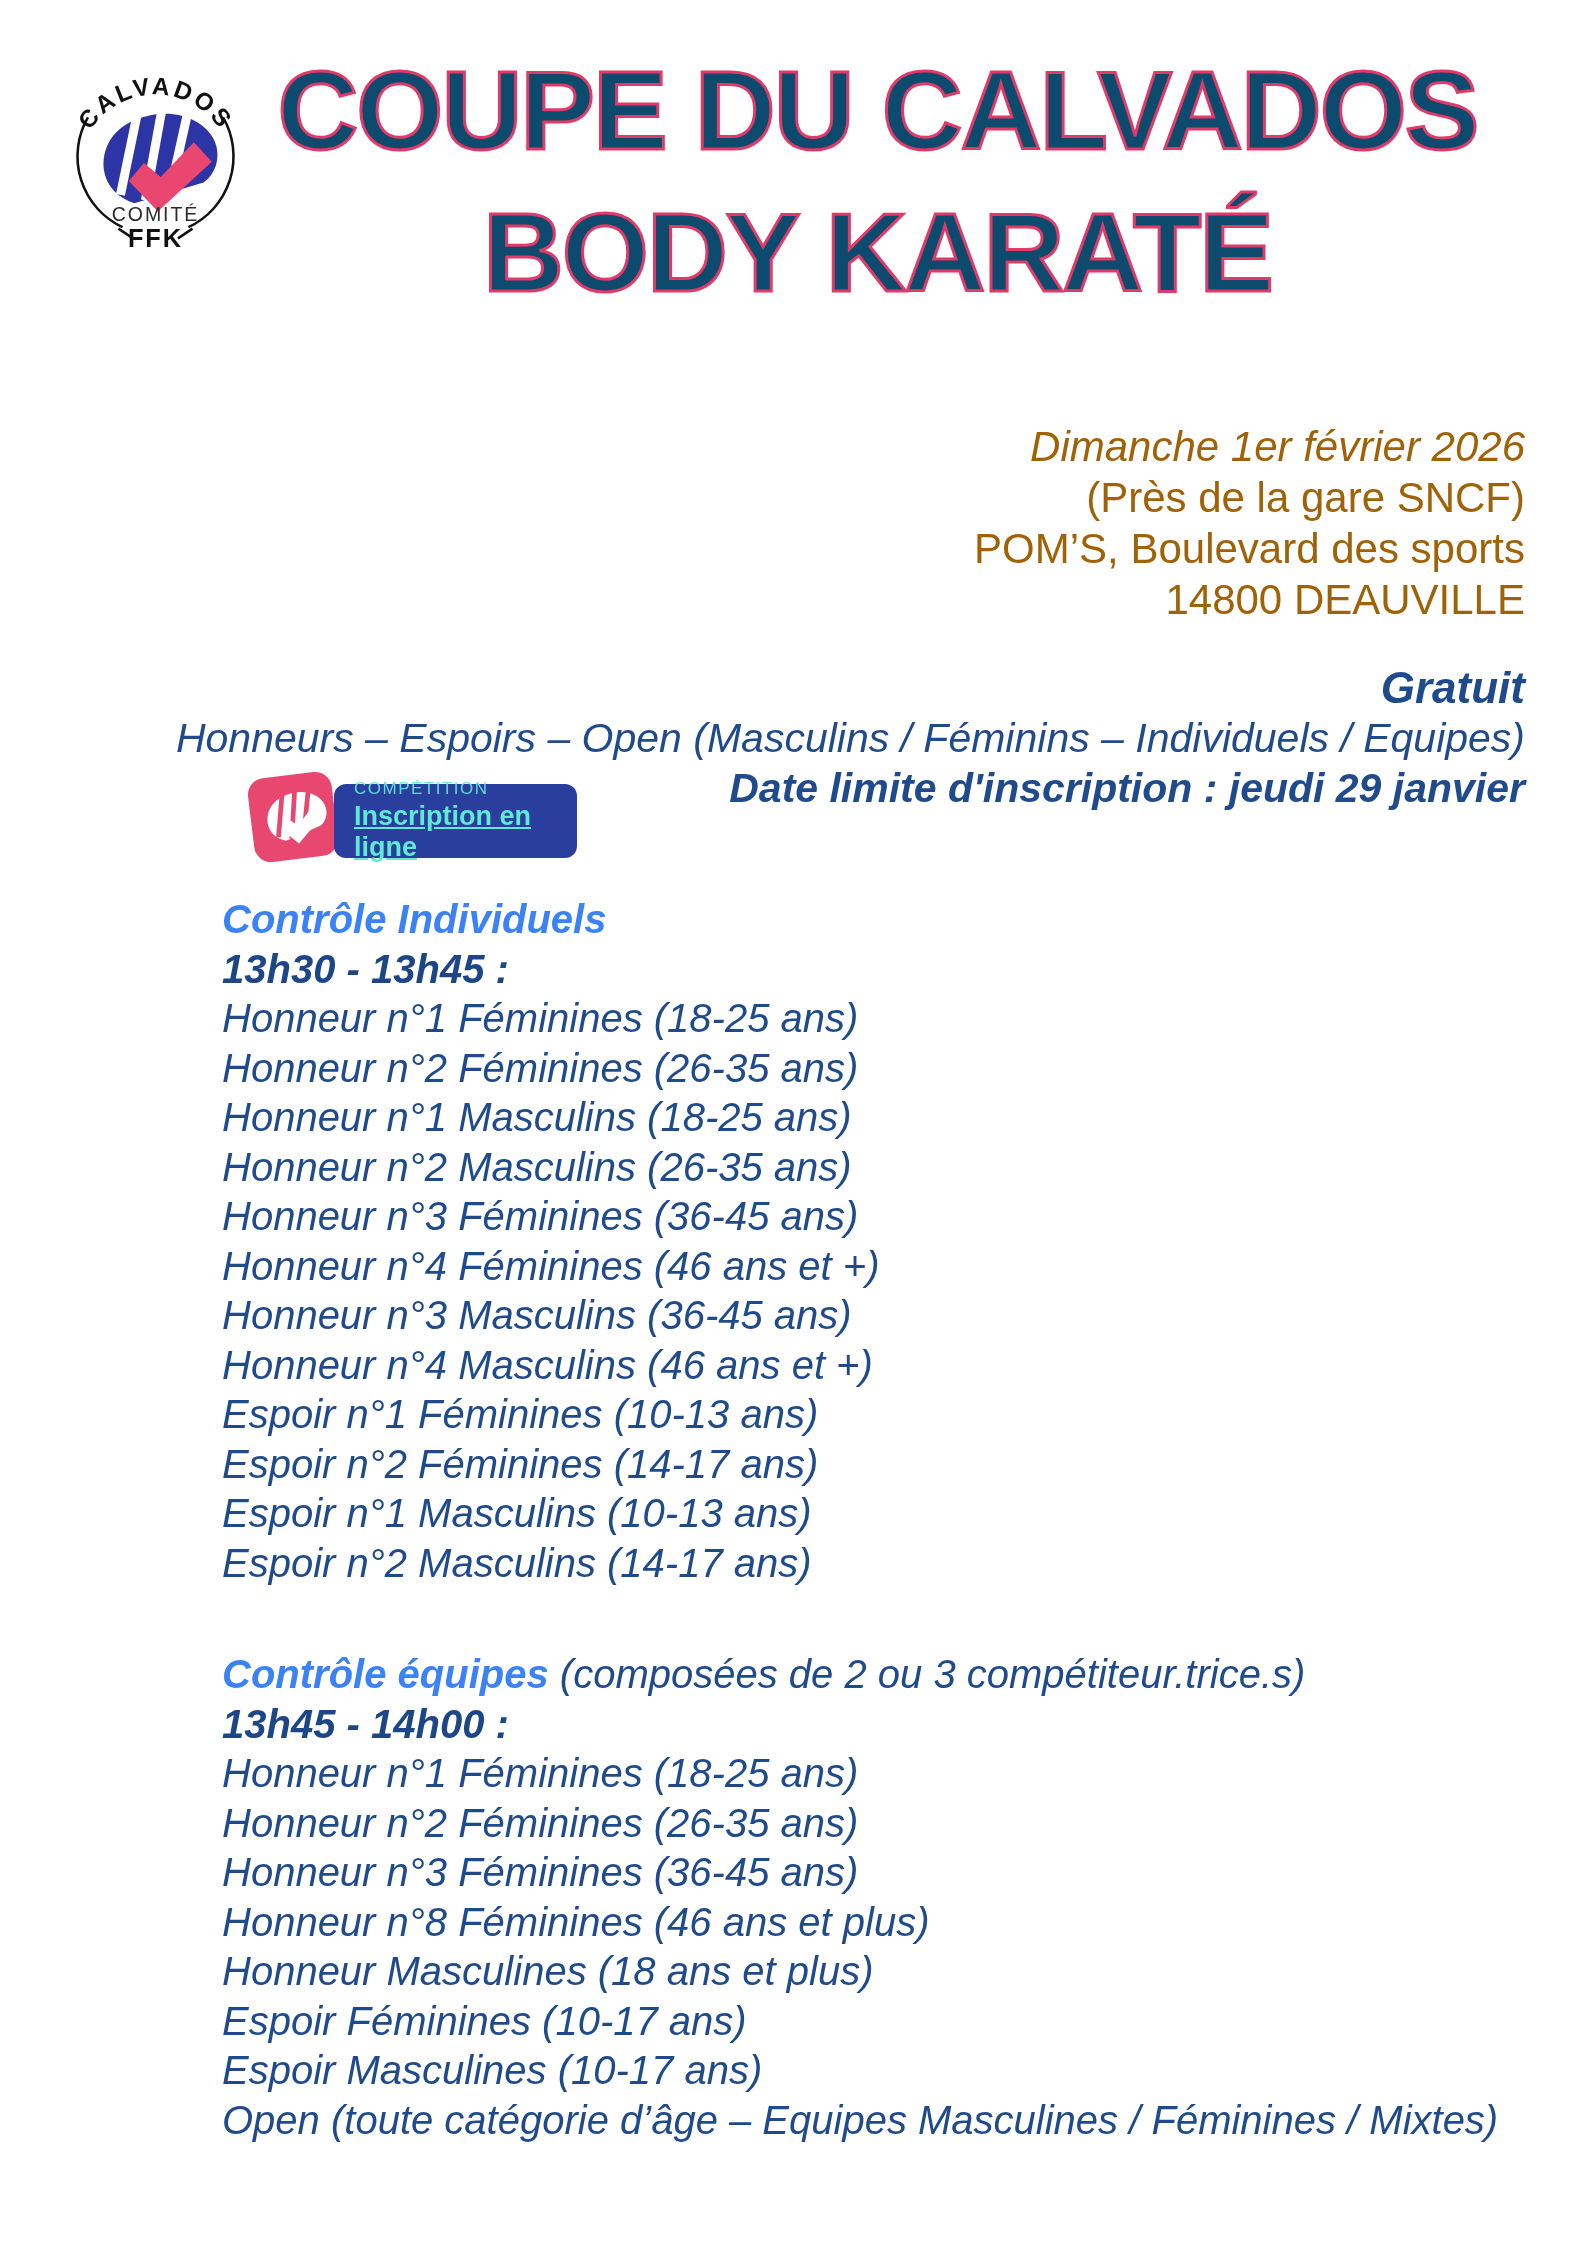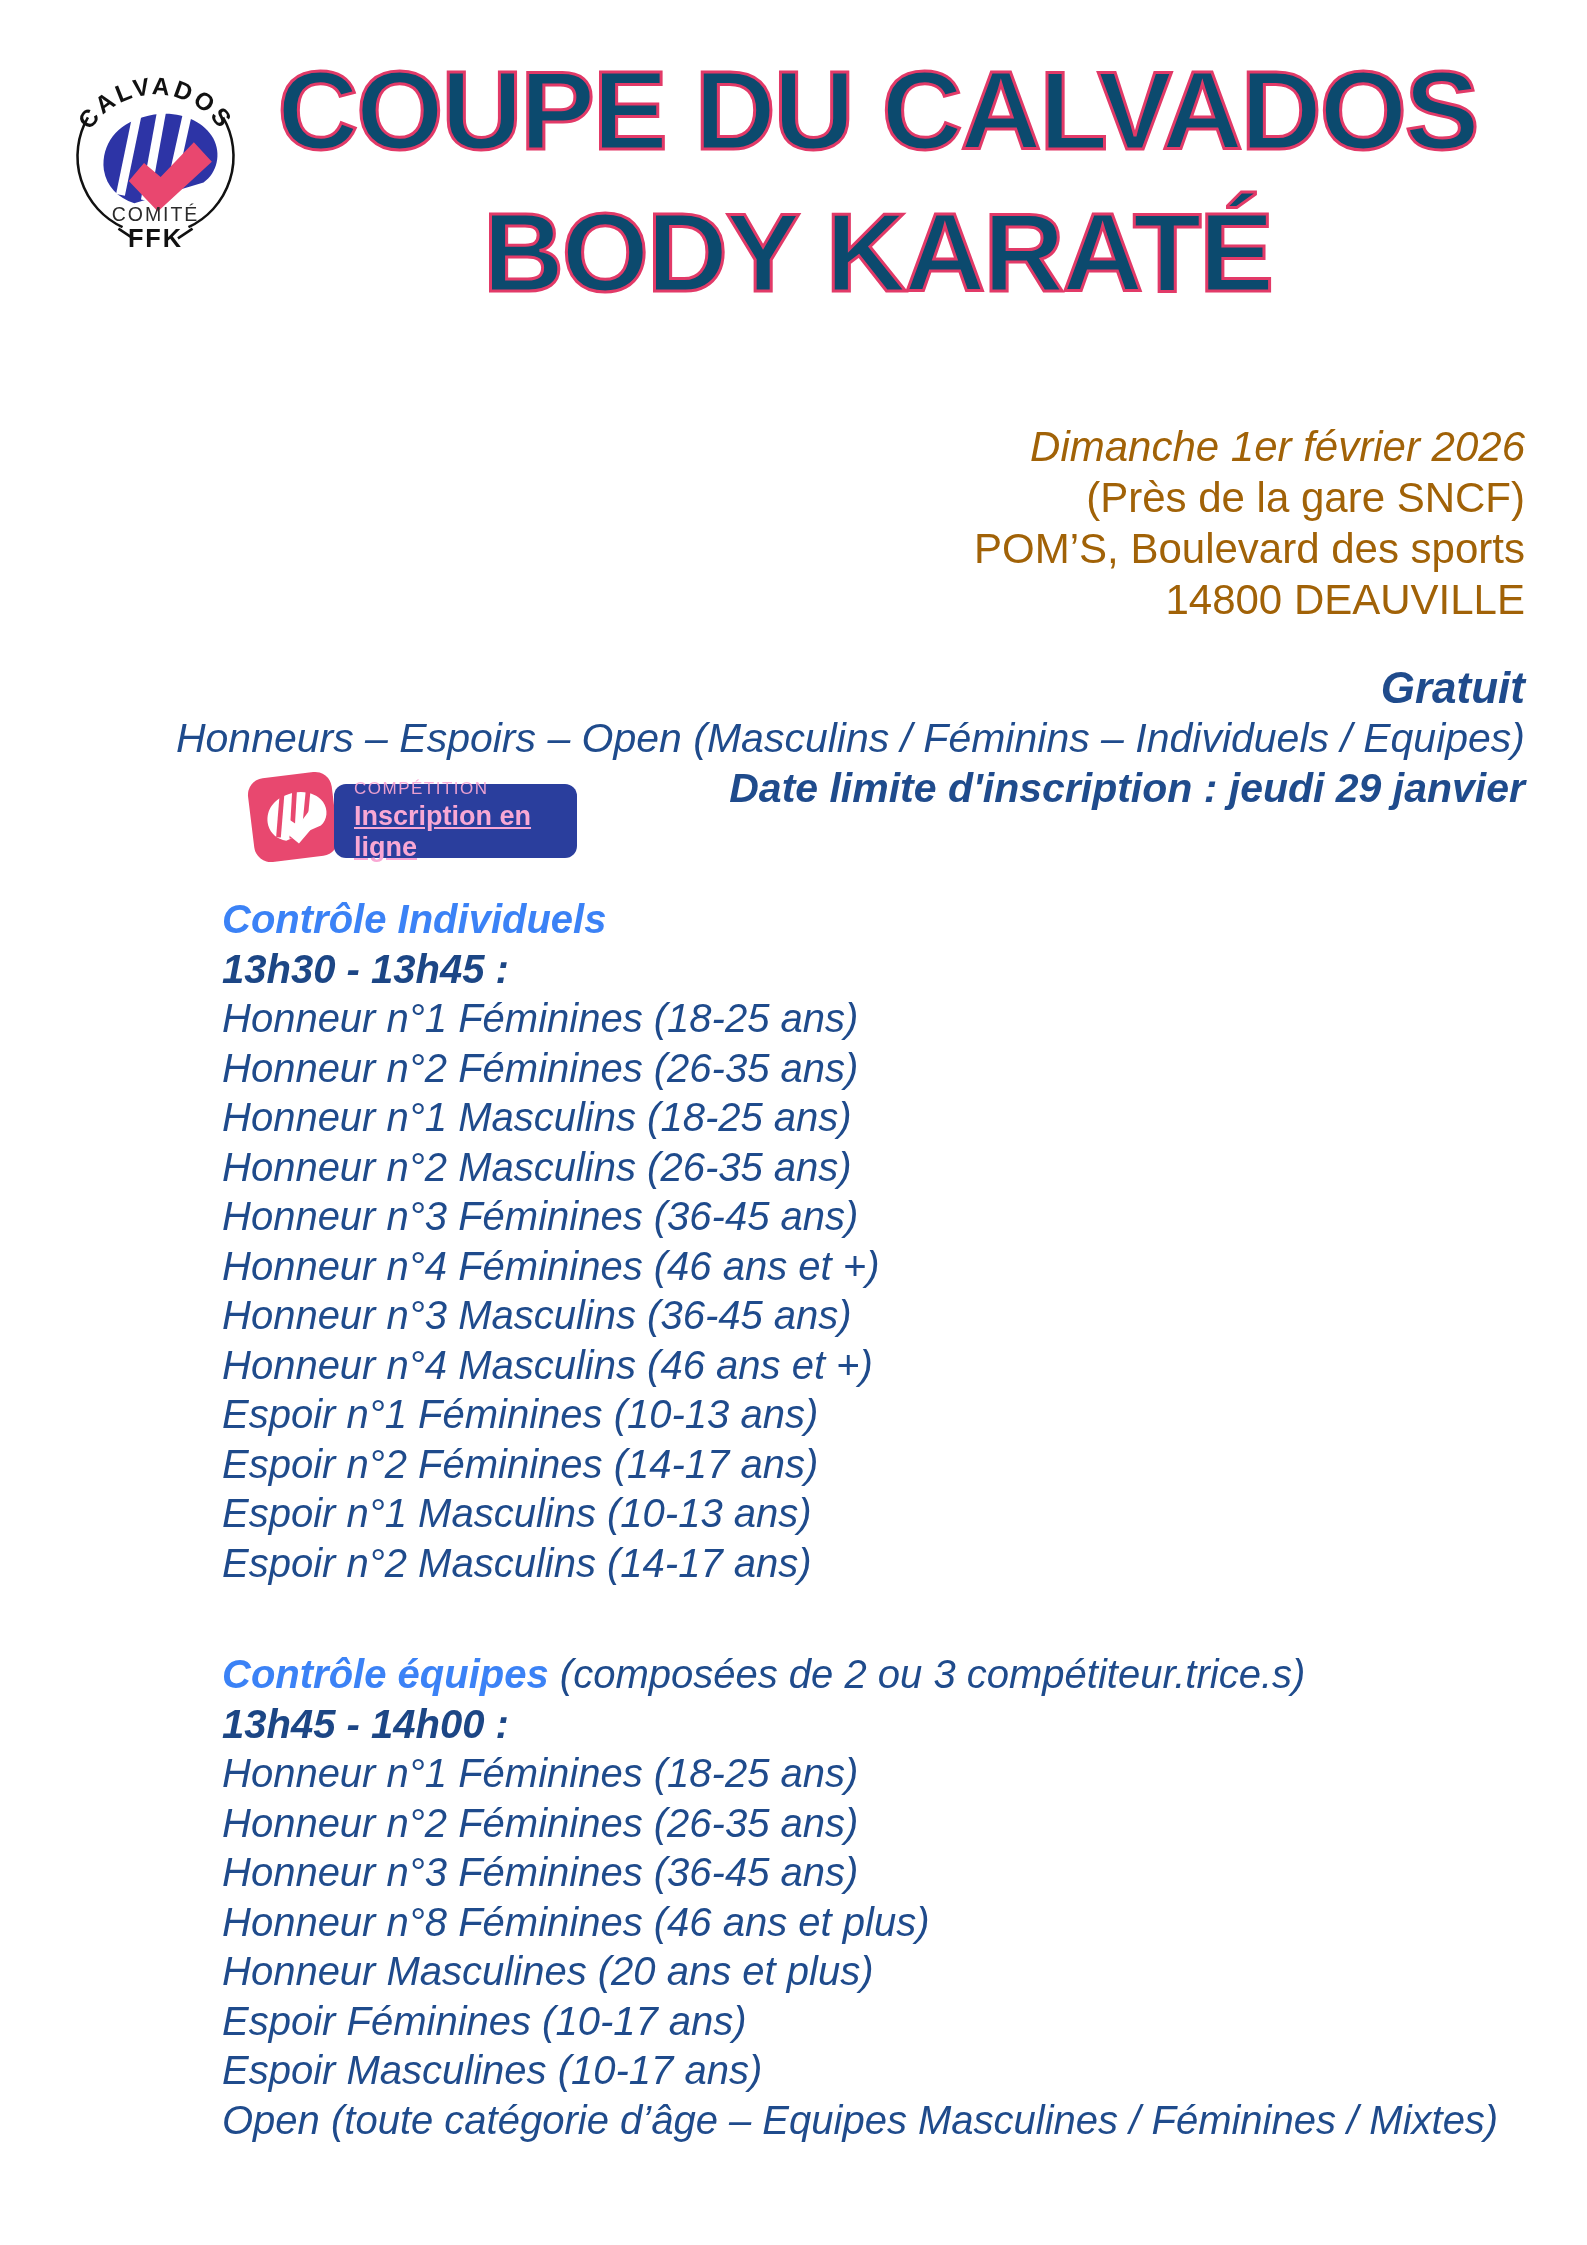--- a/index.html
+++ b/index.html
@@ -35,21 +35,21 @@
   }
   .highlights .price{font-weight:bold;font-size:44px;}
   .highlights .deadline{font-weight:bold;}
   
   .badge{position:absolute;left:244px;top:768px;width:335px;height:98px;cursor:pointer;}
   .badge-tile{position:absolute;left:0;top:0;width:98px;height:98px;}
   .badge-pill{
     position:absolute;left:90px;top:16px;width:243px;height:74px;
     background:#2A3E9D;border-radius:12px;
     display:flex;flex-direction:column;justify-content:center;
-    padding-left:20px;box-sizing:border-box;color:#f9a8d4;
+    padding-left:20px;box-sizing:border-box;color:#5eead4;
   }
   .badge-kicker{font-size:17px;letter-spacing:1.5px;opacity:.93;}
   .badge-label{font-size:27px;font-weight:bold;margin-top:2px;text-decoration:underline;}
   
   .sections{
     position:absolute;left:222px;top:895px;right:30px;
     color:#1F4B8C;font-size:40px;line-height:49.5px;font-style:italic;
     white-space:nowrap;
   }
   .sec-heading{color:#3b82f6;font-weight:bold;}
@@ -151,20 +151,20 @@
         <span class="sec-heading">Contrôle équipes</span>
          <span class="sec-note">
           <span>(composées de 2 ou 3 compétiteur.trice.s)</span>
         </span>
       </div>
       <div class="sec-time">13h45 - 14h00 :</div>
       <div class="item">Honneur n°1 Féminines (18-25 ans)</div>
       <div class="item">Honneur n°2 Féminines (26-35 ans)</div>
       <div class="item">Honneur n°3 Féminines (36-45 ans)</div>
       <div class="item">Honneur n°8 Féminines (46 ans et plus)</div>
-      <div class="item">Honneur Masculines (20 ans et plus)</div>
+      <div class="item">Honneur Masculines (18 ans et plus)</div>
       <div class="item">Espoir Féminines (10-17 ans)</div>
       <div class="item">Espoir Masculines (10-17 ans)</div>
       <div class="item">Open (toute catégorie d’âge – Equipes Masculines / Féminines / Mixtes)</div>
     </div>
 
   </div>
 </div>
 
 </body></html>

